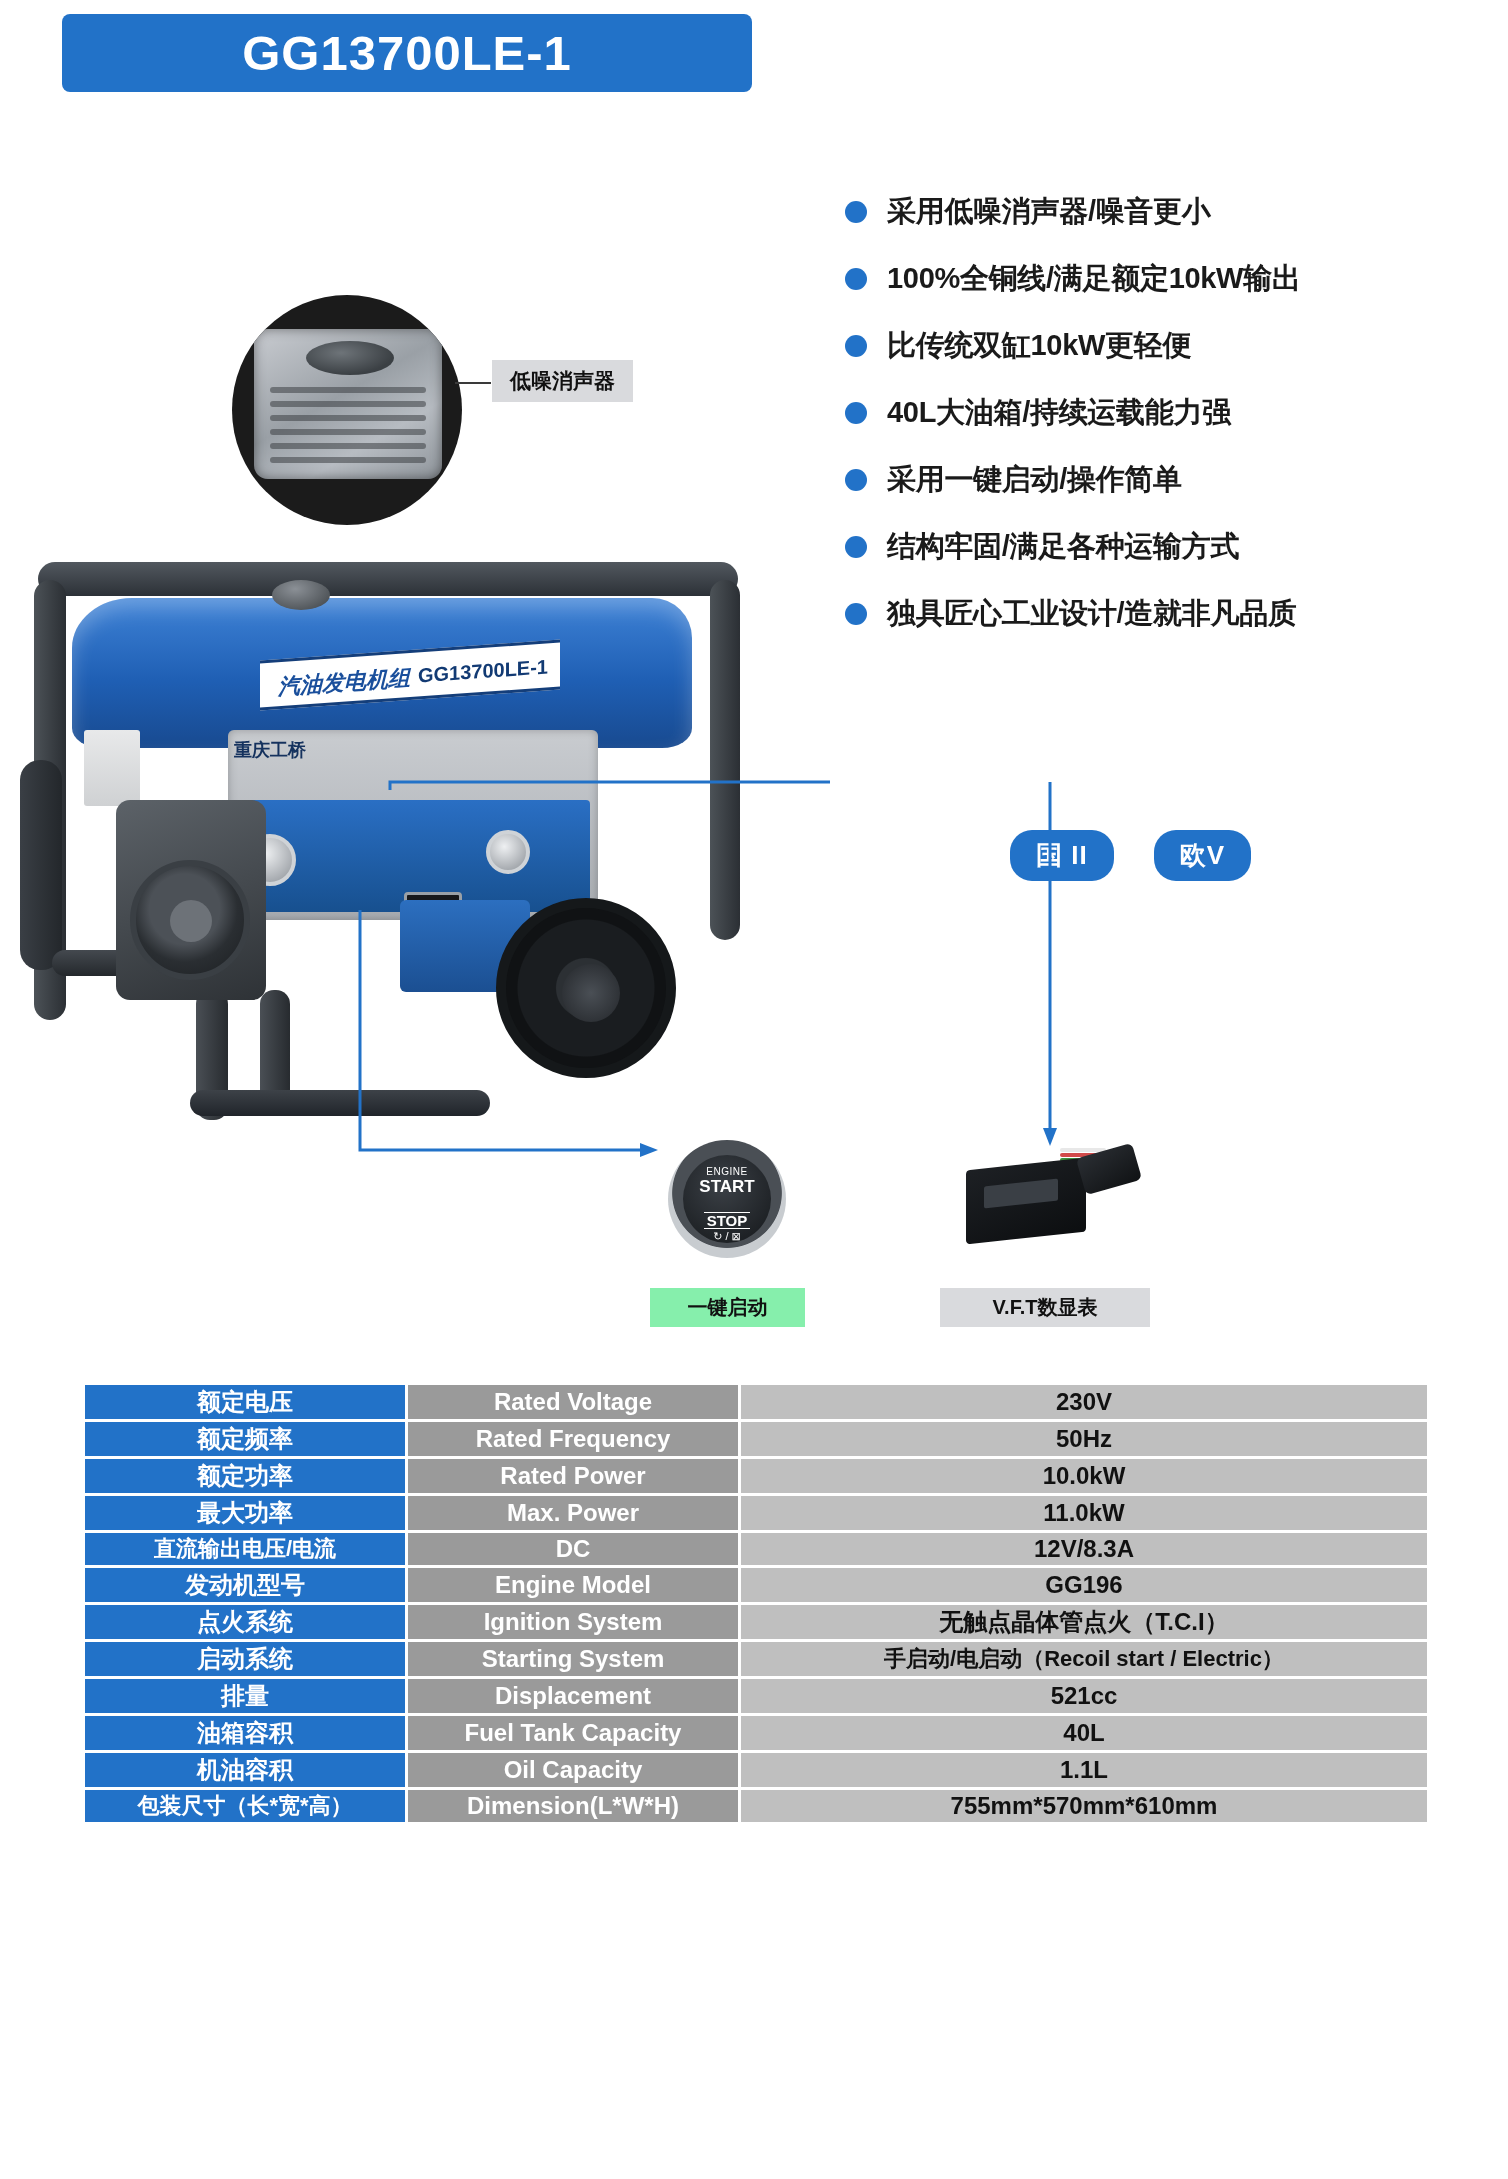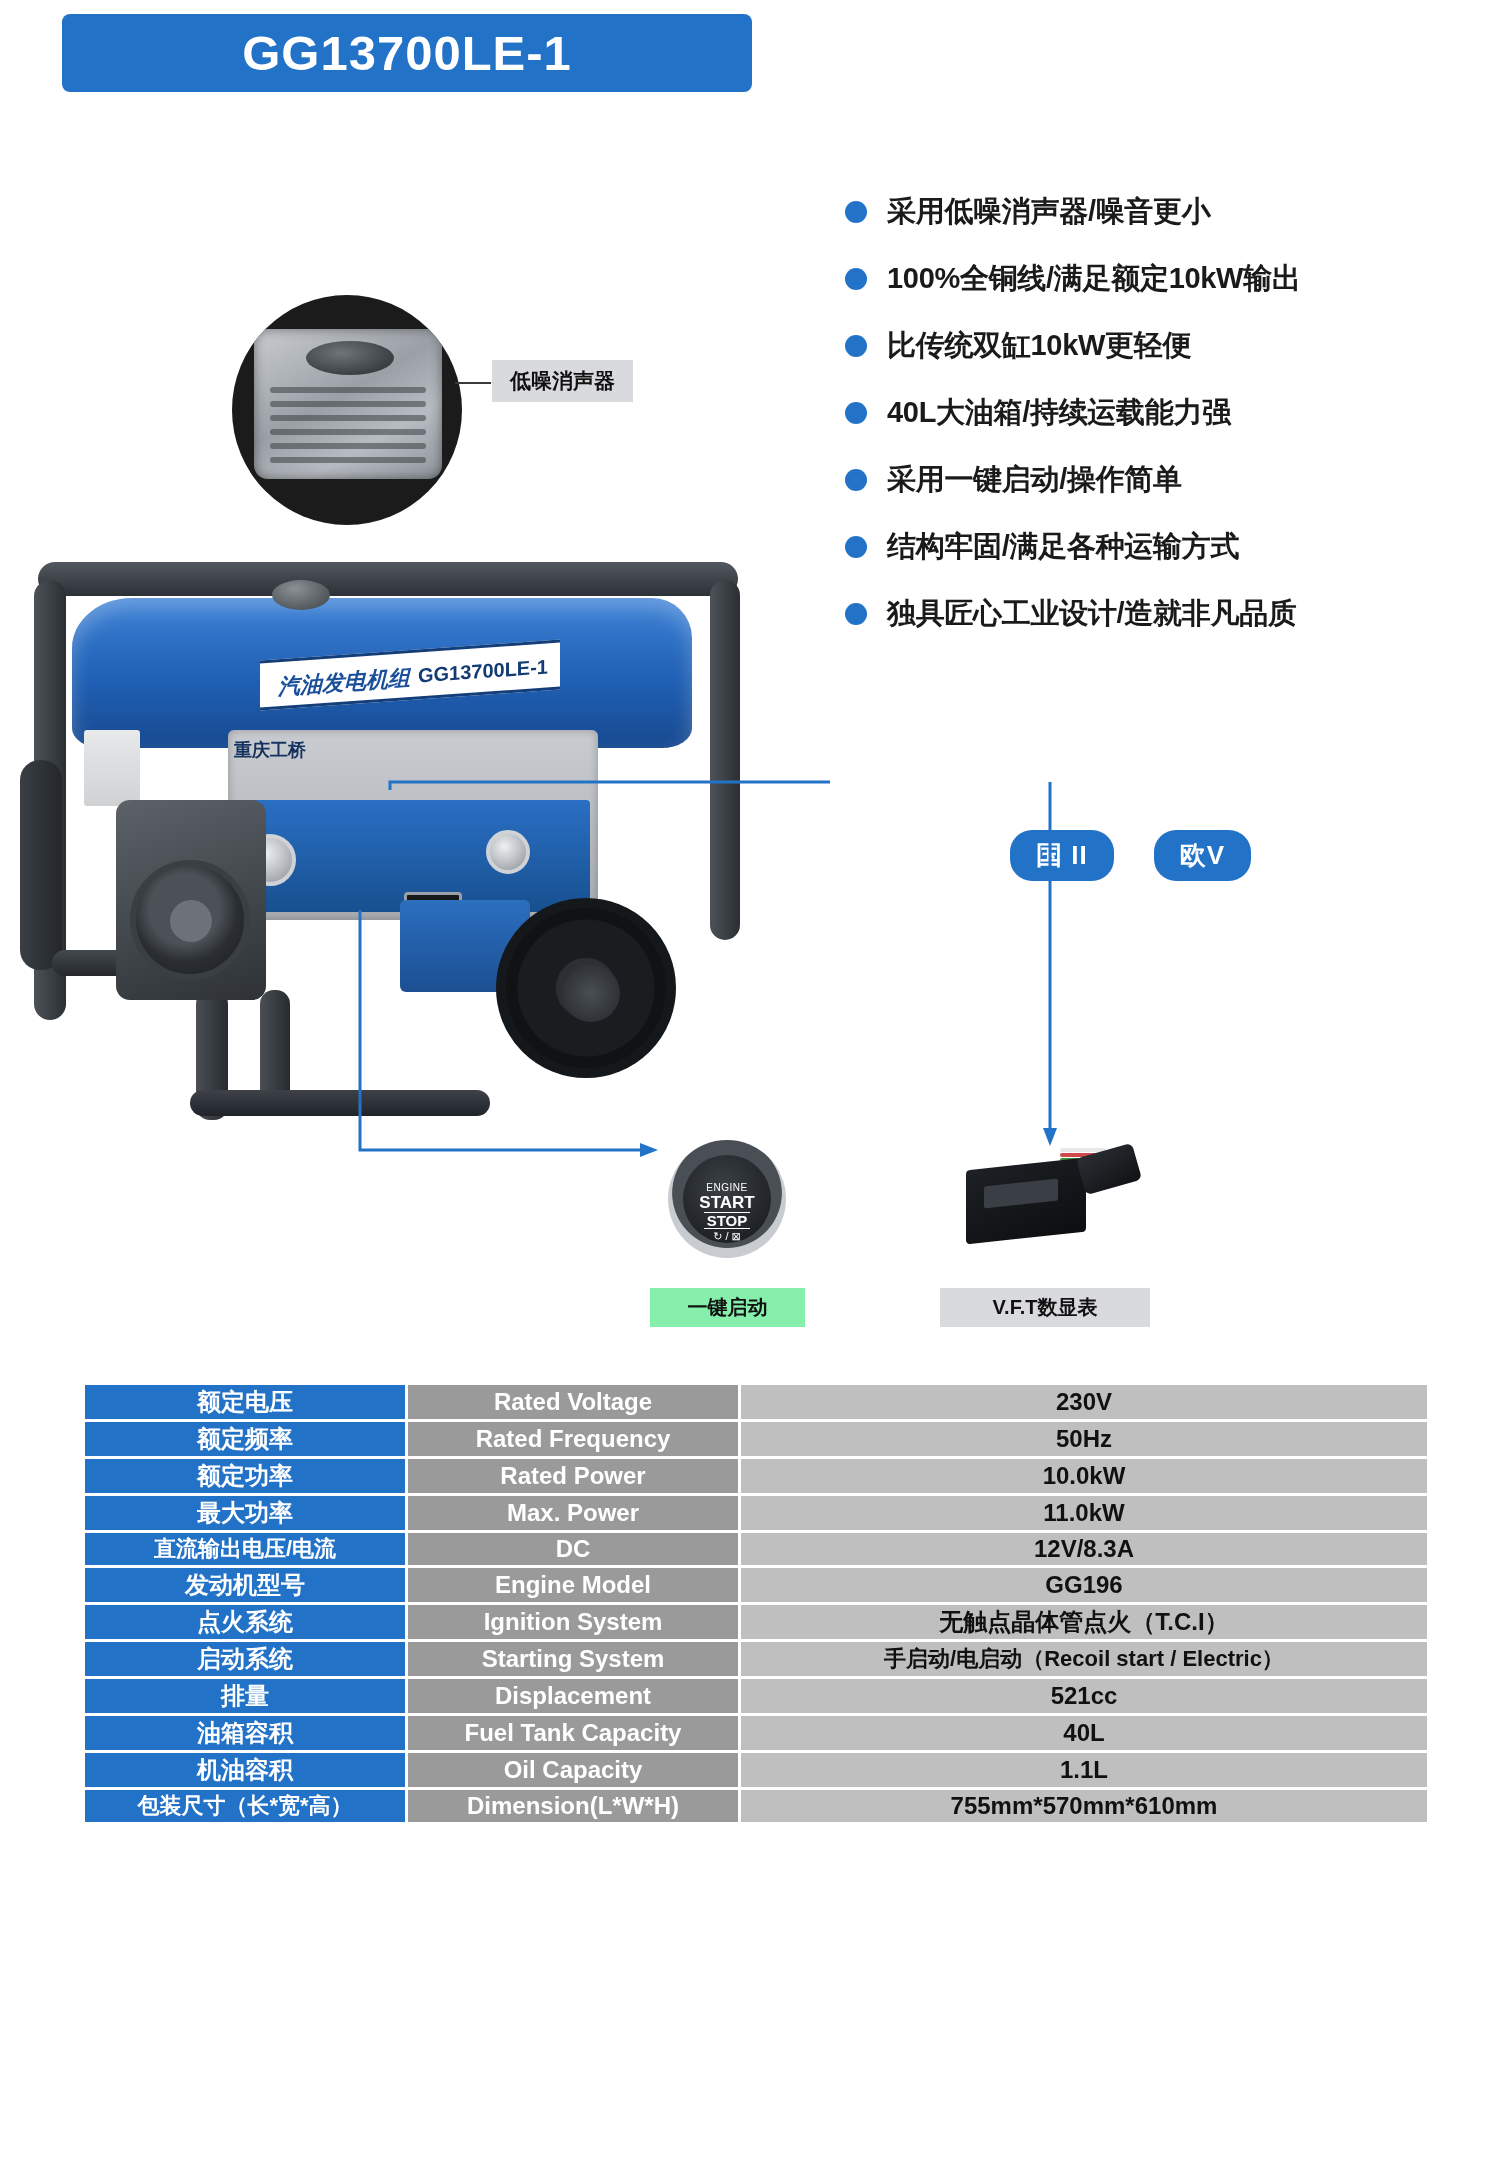--- a/index.html
+++ b/index.html
@@ -286,21 +286,21 @@
   }
   .start-inner {
     width: 88px; height: 88px; border-radius:50%;
     background: radial-gradient(circle at 45% 35%, #3b4046, #14171a);
     color:#fff; text-align:center;
     display:flex; flex-direction:column; align-items:center; justify-content:flex-end;
     line-height: 1.05;
   }
   .start-inner .t1 { font-size: 10px; letter-spacing:.5px; }
   .start-inner .t2 { font-size: 17px; font-weight:bold; }
-  .start-inner .t3 { font-size: 15px; font-weight:bold; border-top:1px solid #fff; border-bottom:1px solid #fff; padding:0 3px;}
+  .start-inner .t3 { font-size: 15px; font-weight:bold; border-top:1px solid #fff; border-bottom:1px solid #fff; padding:0 3px;margin-top:16px;}
   .start-inner .t4 { font-size: 11px; margin-top:2px;}
 
   .cap-start {
     position:absolute; left: 650px; top: 1288px;
     width: 155px;
     background: #86efac; color:#111;
     font-size: 20px; font-weight: bold; text-align:center;
     padding: 6px 0;
   }
 

